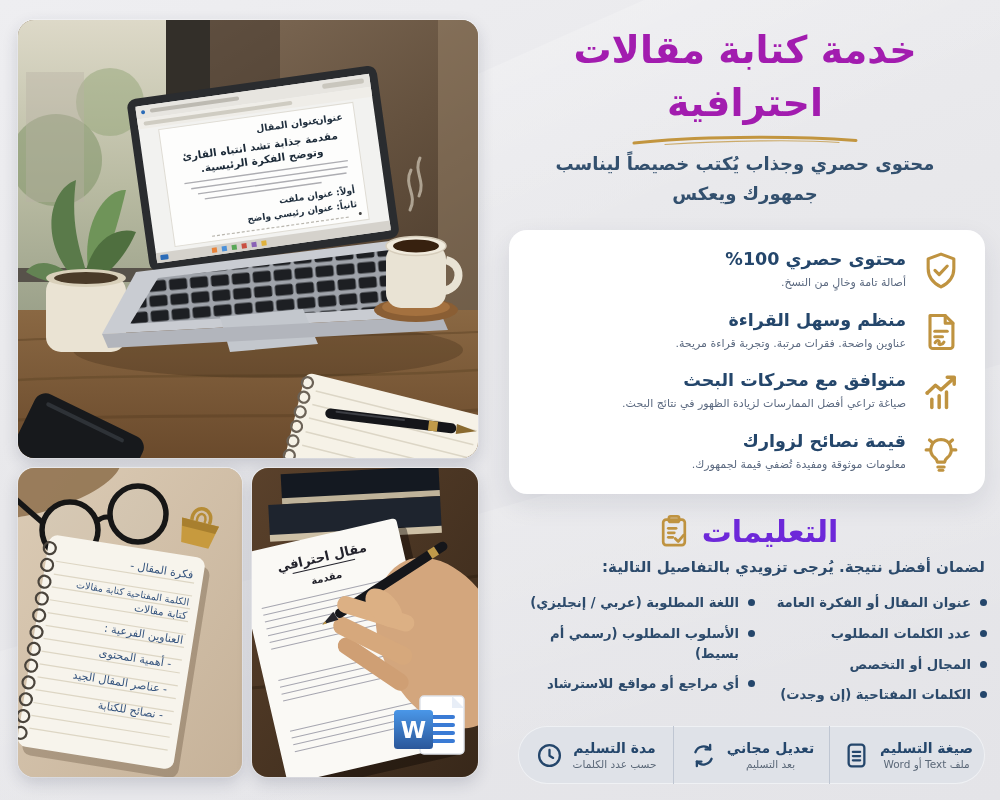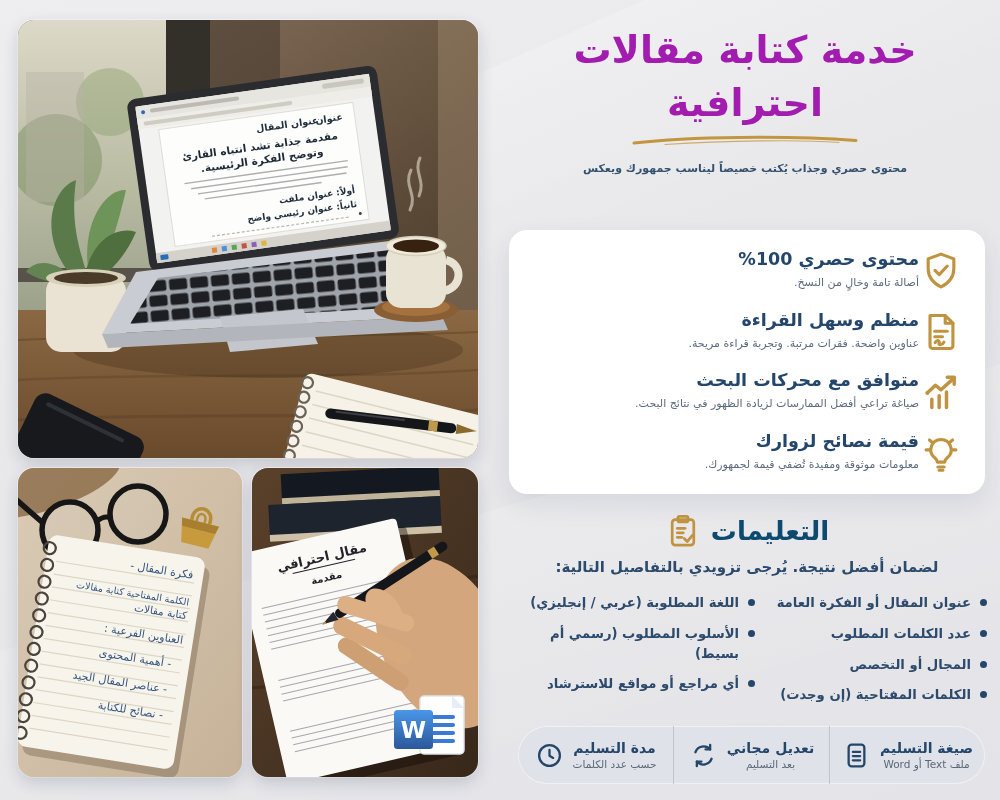--- a/index.html
+++ b/index.html
@@ -18,37 +18,37 @@
     box-shadow:0 6px 16px rgba(40,45,70,.18), 0 0 0 1px rgba(255,255,255,.55);background:#c9c2b4;}
   #photo-laptop{left:18px;top:20px;width:460px;height:438px;}
   #photo-notebook{left:18px;top:468px;width:224px;height:309px;}
   #photo-writing{left:252px;top:468px;width:226px;height:309px;}
   .photo svg{display:block;width:100%;height:100%;}
 
   
   .hero{position:absolute;left:502px;top:24px;width:486px;text-align:center;}
   .hero-title{color:#a21caf;font-weight:bold;font-size:38px;line-height:53px;letter-spacing:-.5px;}
   .hero-underline{margin:3px auto 0;display:block;}
-  .hero-sub{margin:13px auto 0;width:452px;color:#33506e;font-size:11px;font-weight:bold;line-height:1.68;}
+  .hero-sub{margin:2px auto 0;width:452px;color:#33506e;font-size:18px;font-weight:bold;line-height:1.68;}
 
   .card{position:absolute;left:509px;top:230px;width:476px;height:264px;background:#ffffff;
     border-radius:18px;box-shadow:0 10px 26px rgba(35,45,75,.10);
     box-sizing:border-box;padding:19px 22px;display:flex;flex-direction:column;justify-content:space-between;}
-  .feat-row{display:flex;align-items:flex-start;}
+  .feat-row{display:flex;align-items:flex-start;gap:13px;}
   .feat-icon{width:44px;height:44px;flex:none;color:#bf9340;}
   .feat-icon svg{width:100%;height:100%;}
   .feat-text{flex:1;text-align:right;}
   .feat-title{font-size:17.5px;font-weight:bold;color:#24466b;line-height:1.25;}
   .feat-desc{font-size:11px;color:#5c6a80;margin-top:4px;line-height:1.4;}
 
   .instr-head{position:absolute;left:509px;top:513px;width:476px;display:flex;align-items:center;justify-content:center;gap:10px;}
-  .instr-title{font-size:26px;font-weight:bold;color:#0c4a6e;}
+  .instr-title{font-size:30px;font-weight:bold;color:#6d28d9;}
   .instr-icon{width:36px;height:36px;color:#bf9340;}
   .instr-icon svg{width:100%;height:100%;}
-  .instr-intro{position:absolute;left:509px;top:558px;width:476px;text-align:center;
+  .instr-intro{position:absolute;left:509px;top:558px;width:476px;
     font-size:15px;font-weight:bold;color:#2c4a6b;}
 
   .bullets{position:absolute;left:509px;top:593px;width:478px;display:flex;gap:8px;}
   .bullets .col-r{width:224px;}
   .bullets .col-l{flex:1;}
   .b-item{display:flex;align-items:flex-start;gap:9px;margin-bottom:11px;
     font-size:13.2px;font-weight:bold;color:#2c4a6b;line-height:1.5;}
   .b-dot{width:7px;height:7px;border-radius:50%;background:#24466b;flex:none;margin-top:6px;}
 
   .info-bar{position:absolute;left:518px;top:726px;width:467px;height:58px;

